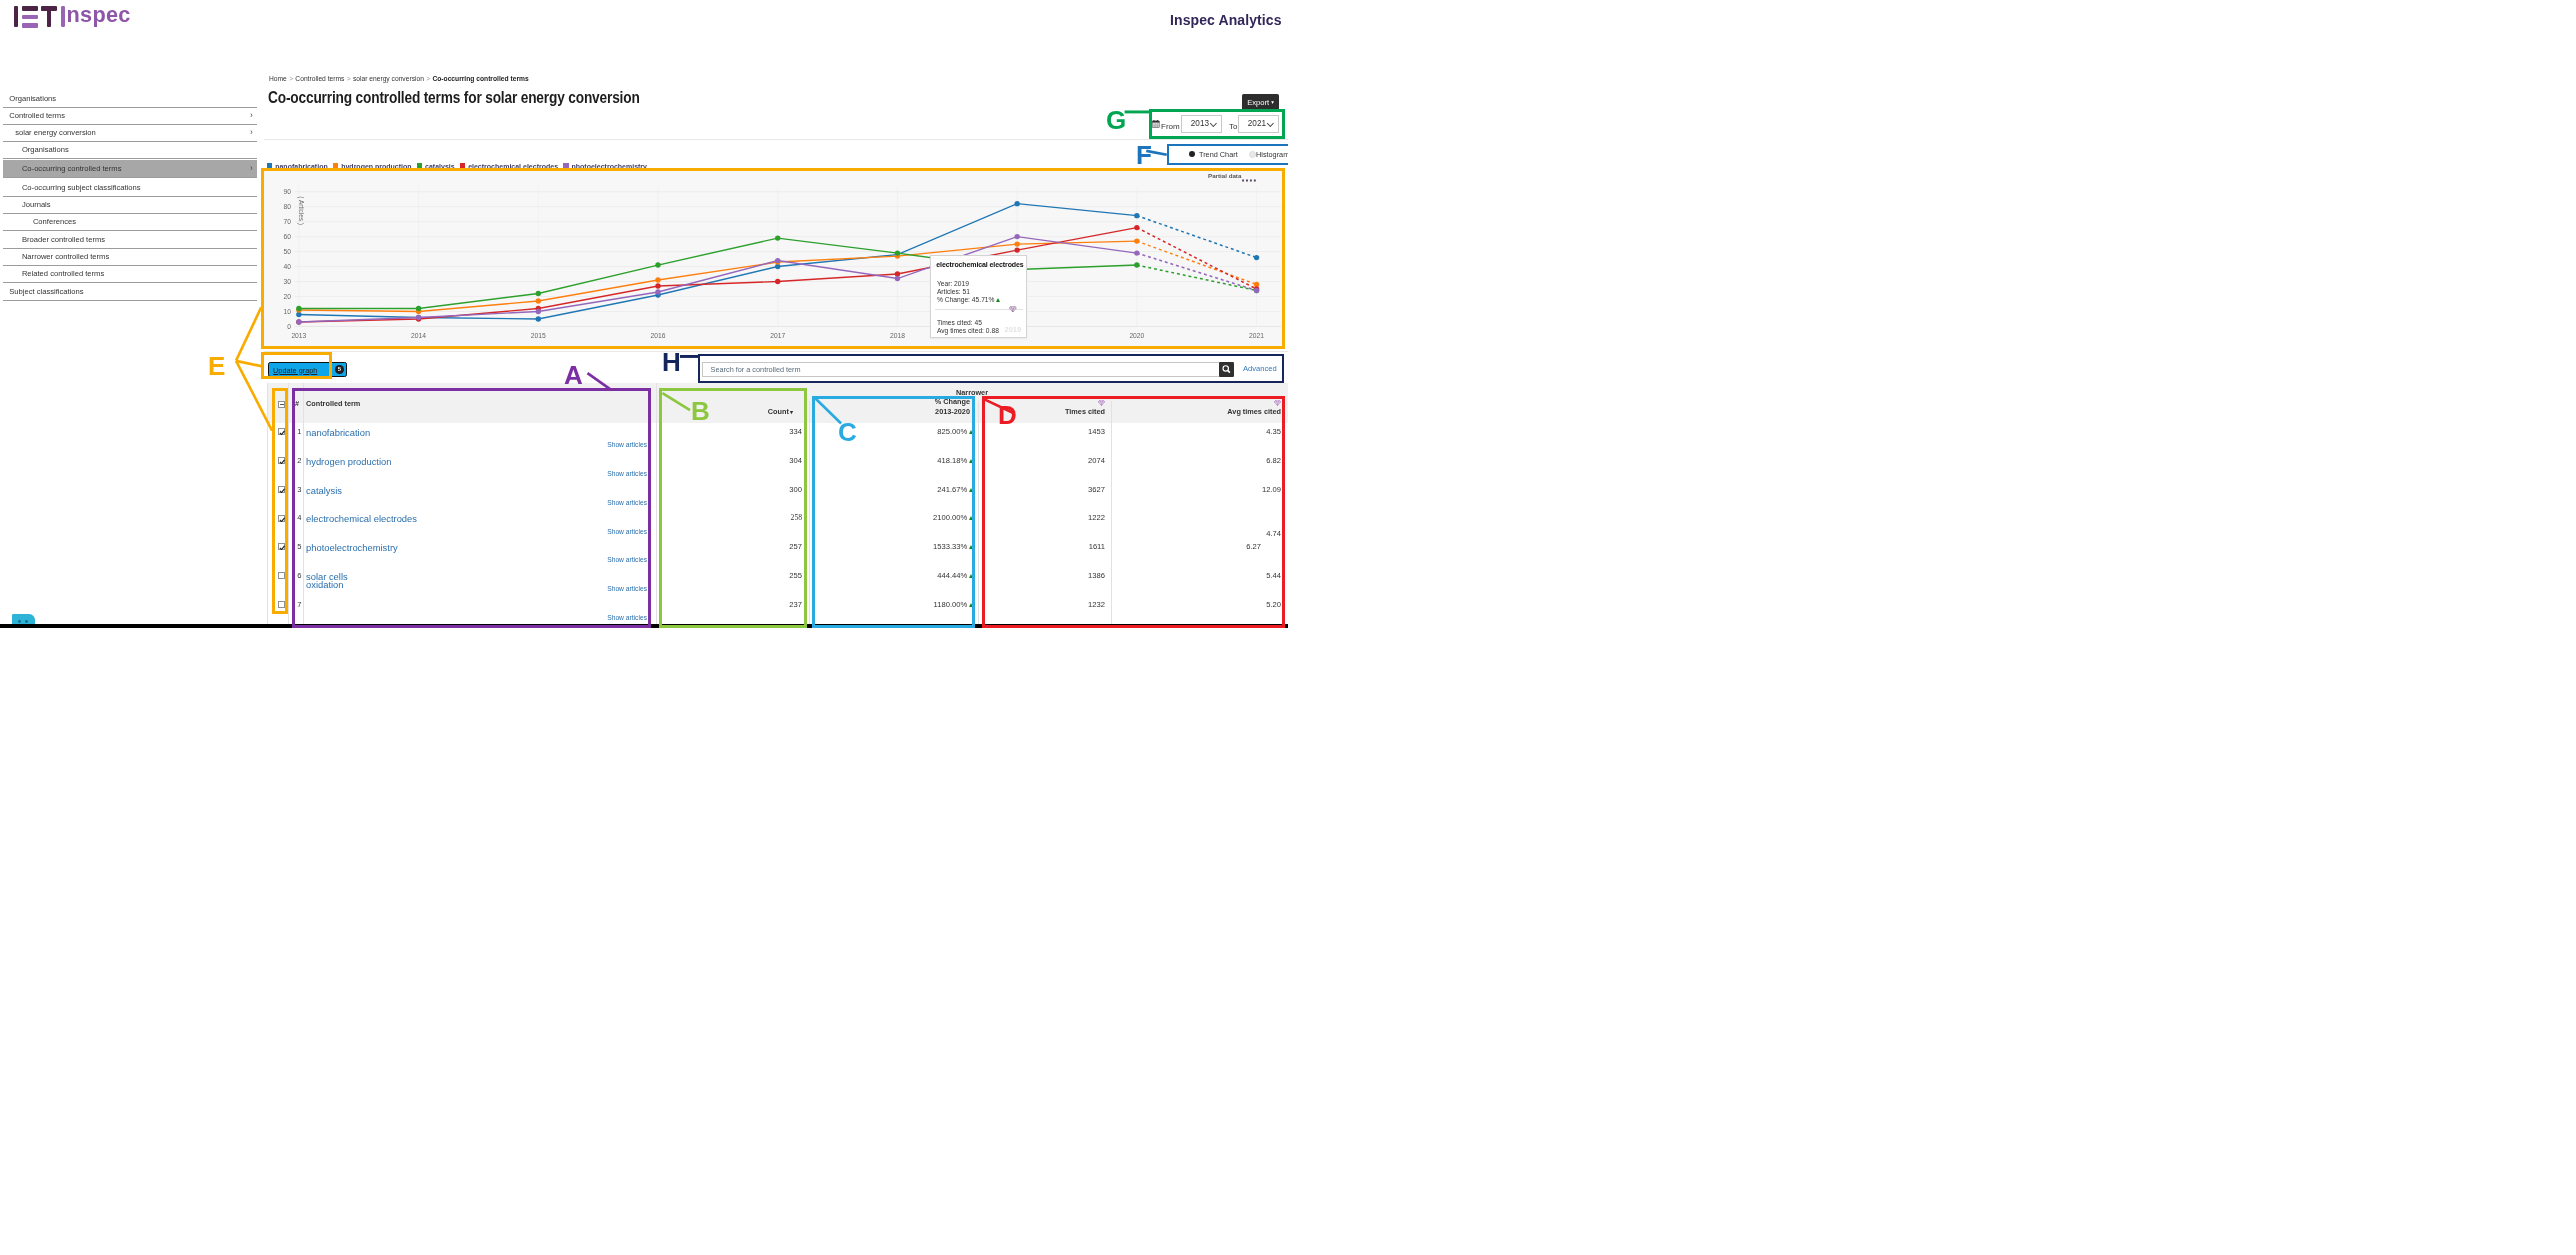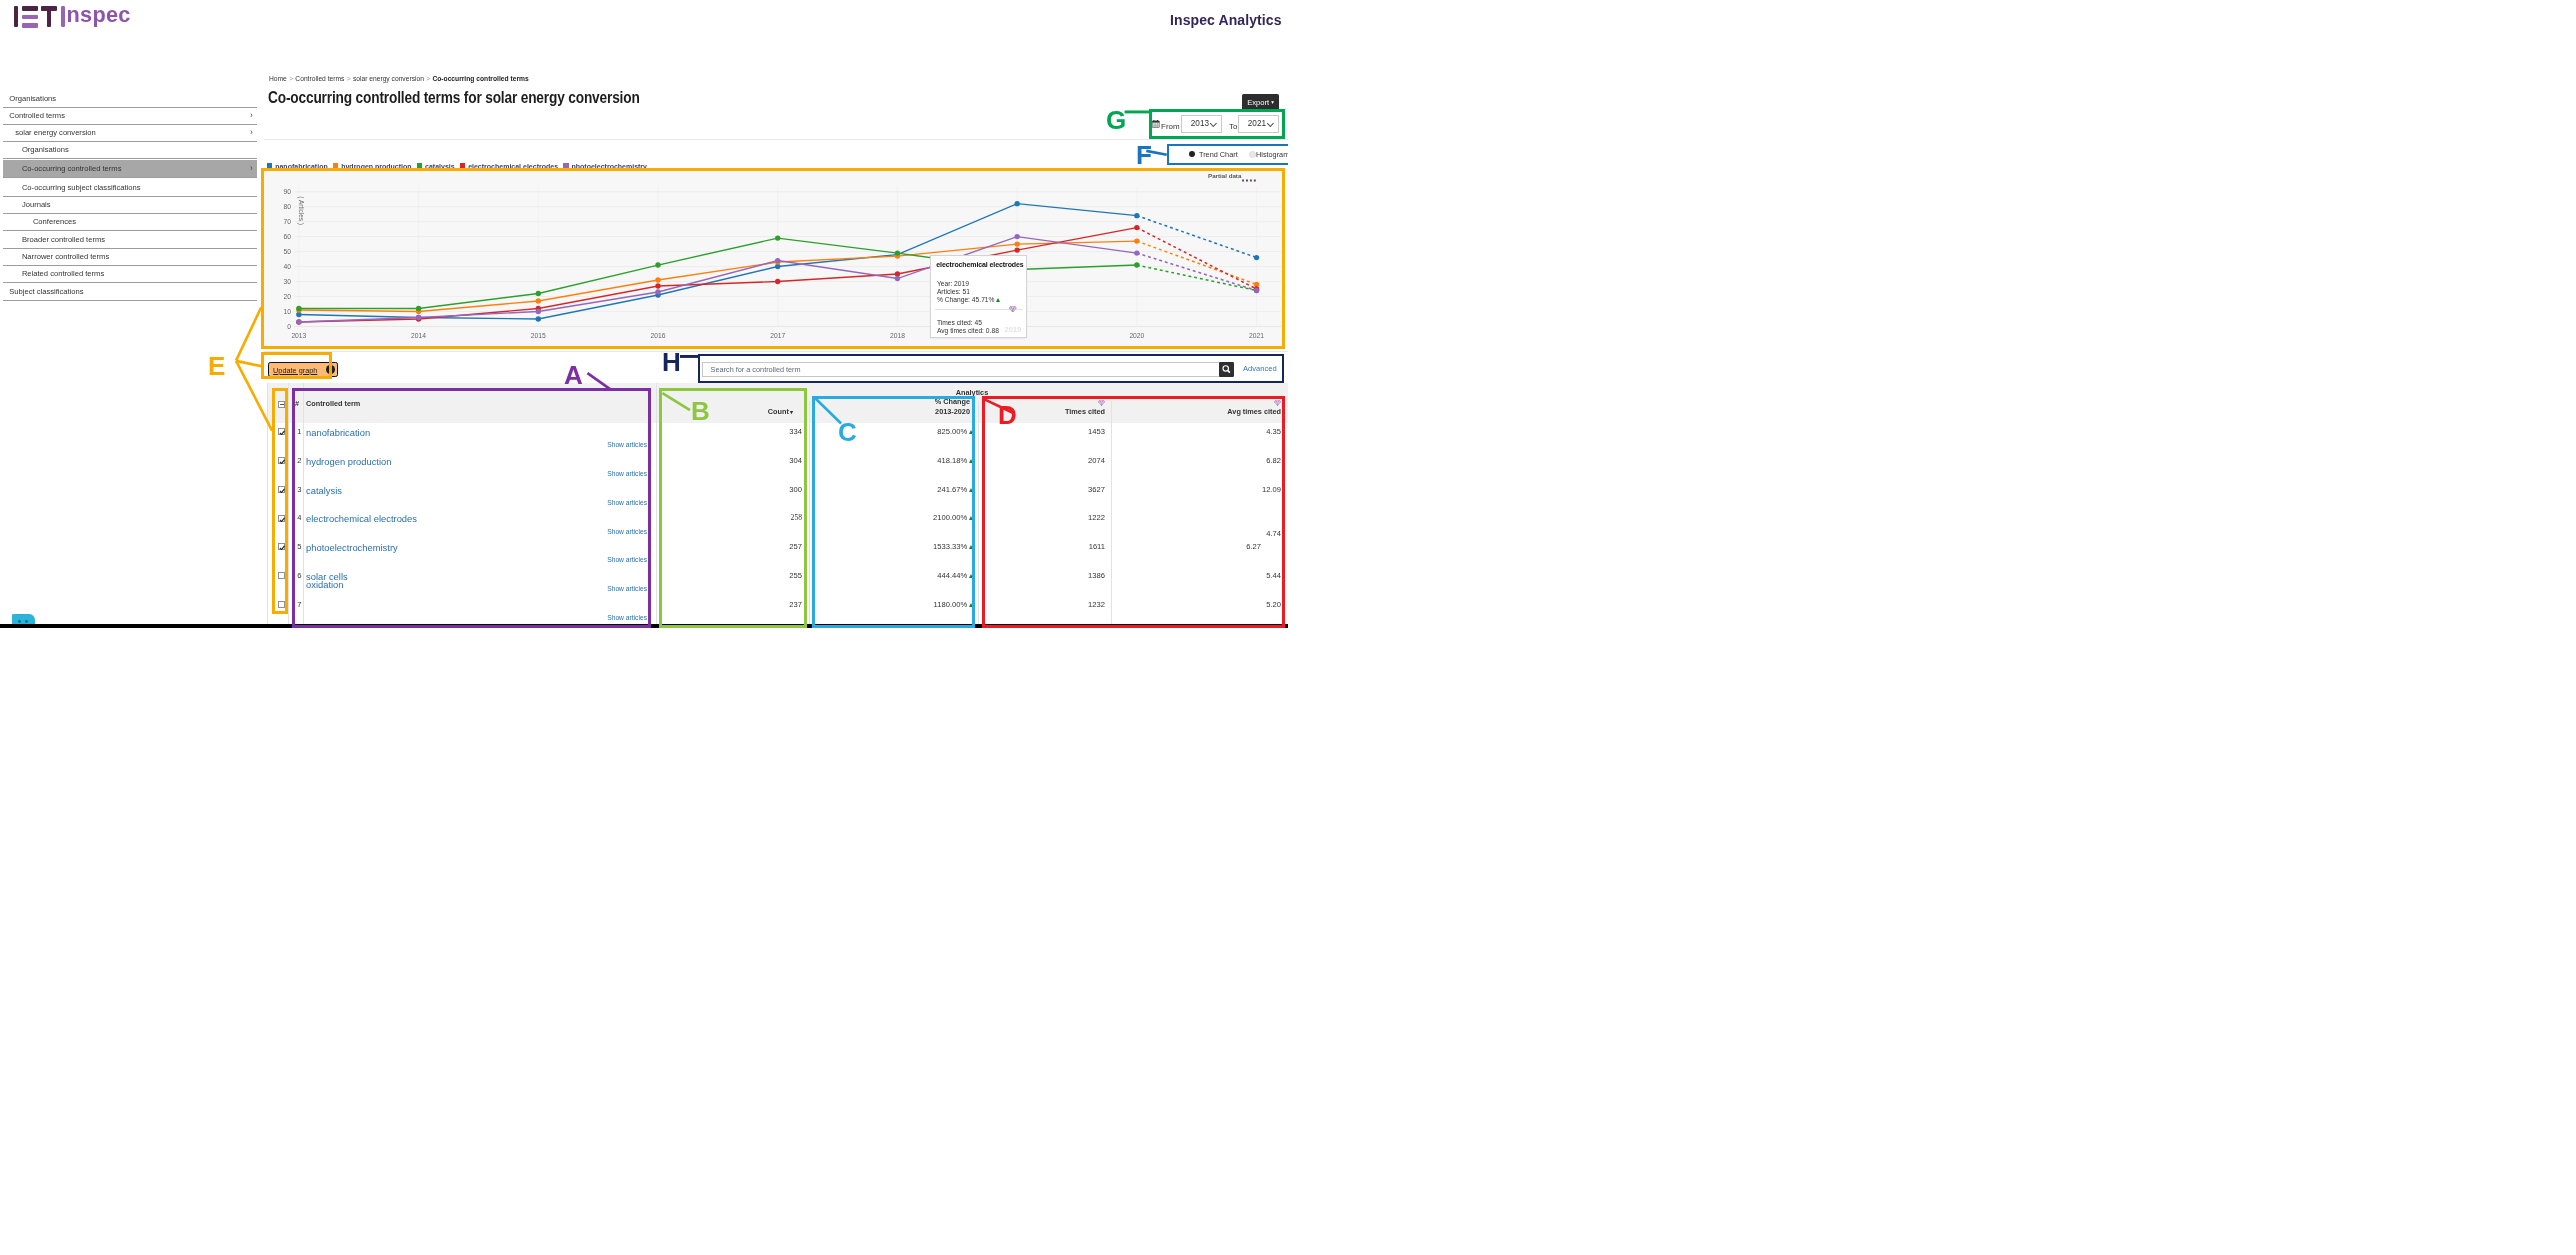--- a/index.html
+++ b/index.html
@@ -63,21 +63,21 @@
   #tooltip .tt-title { font-weight:bold; font-size:7px; color:#111; margin:4.7px 5.3px 0; white-space:nowrap; letter-spacing:-0.1px; }
   #tooltip .tt-line { margin:0.9px 5.9px 0; }
   #tooltip .tt-line.first { margin-top:12.3px; }
   #tooltip .tt-sep { height:0.6px; background:#e2e2e2; margin:5.9px 3.5px 0; }
   #tooltip .tt-up { display:inline-block; width:0; height:0; border-left:2.9px solid transparent; border-right:2.9px solid transparent; border-bottom:4.7px solid #15871d; vertical-align:0; margin-left:1.2px; }
   #tooltip .tt-gem { position:absolute; right:9.4px; top:50px; }
   #tooltip .tt-cited { margin:9.4px 5.9px 0; }
   #tooltip .tt-watermark { position:absolute; right:4.7px; bottom:3.5px; font-size:7.6px; color:#e3e3e3; font-weight:bold; }
 
   
-  #update-btn { left:268px; top:362px; width:70px; height:14.6px; border:0.9px solid #111; border-radius:2.3px; background:#fdba74; cursor:pointer; }
+  #update-btn { left:268px; top:362px; width:79px; height:14.6px; border:0.9px solid #111; border-radius:2.3px; background:#0ea5e9; cursor:pointer; }
   #update-btn .ulbl { position:absolute; left:4.1px; top:2.6px; font-size:7.3px; color:#222; text-decoration:underline; }
   #update-btn .badge { position:absolute; right:2.3px; top:2.1px; width:8.8px; height:8.8px; border-radius:50%; background:#1d1d1d; color:#fff; font-size:5.9px; font-weight:bold; text-align:center; line-height:8.8px; }
   #search-input { left:702px; top:362px; width:518px; height:15.2px; border:0.6px solid #c6c6c6; background:#fff; font-size:7.3px; color:#333; padding:0 5.9px 0 7.6px; font-family:"Liberation Sans",sans-serif; }
   #search-input::placeholder { color:#5a6b7a; opacity:1; }
   #search-btn { left:1219px; top:362px; width:15.2px; height:15.2px; background:#2f2f2f; border-radius:1.2px; cursor:pointer; }
   #advanced-link { left:1243px; top:364px; font-size:7.6px; color:#3178be; cursor:pointer; }
   .thead-bg { background:#f1f1f1; }
   .vline { position:absolute; width:0.6px; background:#e2e2e2; }
   .rowline { position:absolute; height:0.6px; background:#e0e0e0; }
   .th-label { font-size:7.3px; font-weight:bold; color:#333; }
@@ -341,21 +341,21 @@
         <circle cx="11.5" cy="11" r="4.6" fill="none" stroke="#fff" stroke-width="2"></circle>
         <line x1="14.8" y1="14.4" x2="18.6" y2="18.2" stroke="#fff" stroke-width="2.6"></line>
       </svg>
   </div>
   <div class="abs" id="advanced-link">Advanced</div>
 
   <div id="terms-table">
       <div class="thead-bg abs" style="left: 267px; top: 383px; width: 390px; height: 40px;"></div>
       <div class="thead-bg abs" style="left: 656px; top: 383px; width: 632px; height: 18px;"></div>
       <div class="thead-bg abs" style="left: 656px; top: 401px; width: 632px; height: 21.7px;"></div>
-      <div class="th-label abs" style="left: 656px; top: 388px; width: 632px; text-align: center;">Analytics</div>
+      <div class="th-label abs" style="left: 656px; top: 388px; width: 632px; text-align: center;">Narrower</div>
       <div class="rowline abs" style="left: 656px; top: 401px; width: 632px; height: 0px;"></div>
       <div class="cbx abs" style="left: 278px; top: 401px;">
         <div class="dash"></div>
       </div>
       <div class="th-label abs" style="left: 295px; top: 399px;">#</div>
       <div class="th-label abs" style="left: 306px; top: 399px;">Controlled term</div>
       <div class="th-label abs" style="left: 656px; top: 407px; width: 137px; text-align: right;"><span>Count</span><span style="font-size: 5.9px; margin-left: 1.2px;">▾</span></div>
       <div class="th-label abs" style="left: 809px; top: 397px; width: 161px; text-align: right;">% Change</div>
       <div class="th-label abs" style="left: 809px; top: 407px; width: 161px; text-align: right;">2013-2020</div>
       <div class=" abs" style="left: 978px; top: 397px; width: 127px; text-align: right;"><svg width="7" height="5.9" viewBox="0 0 13 11">

